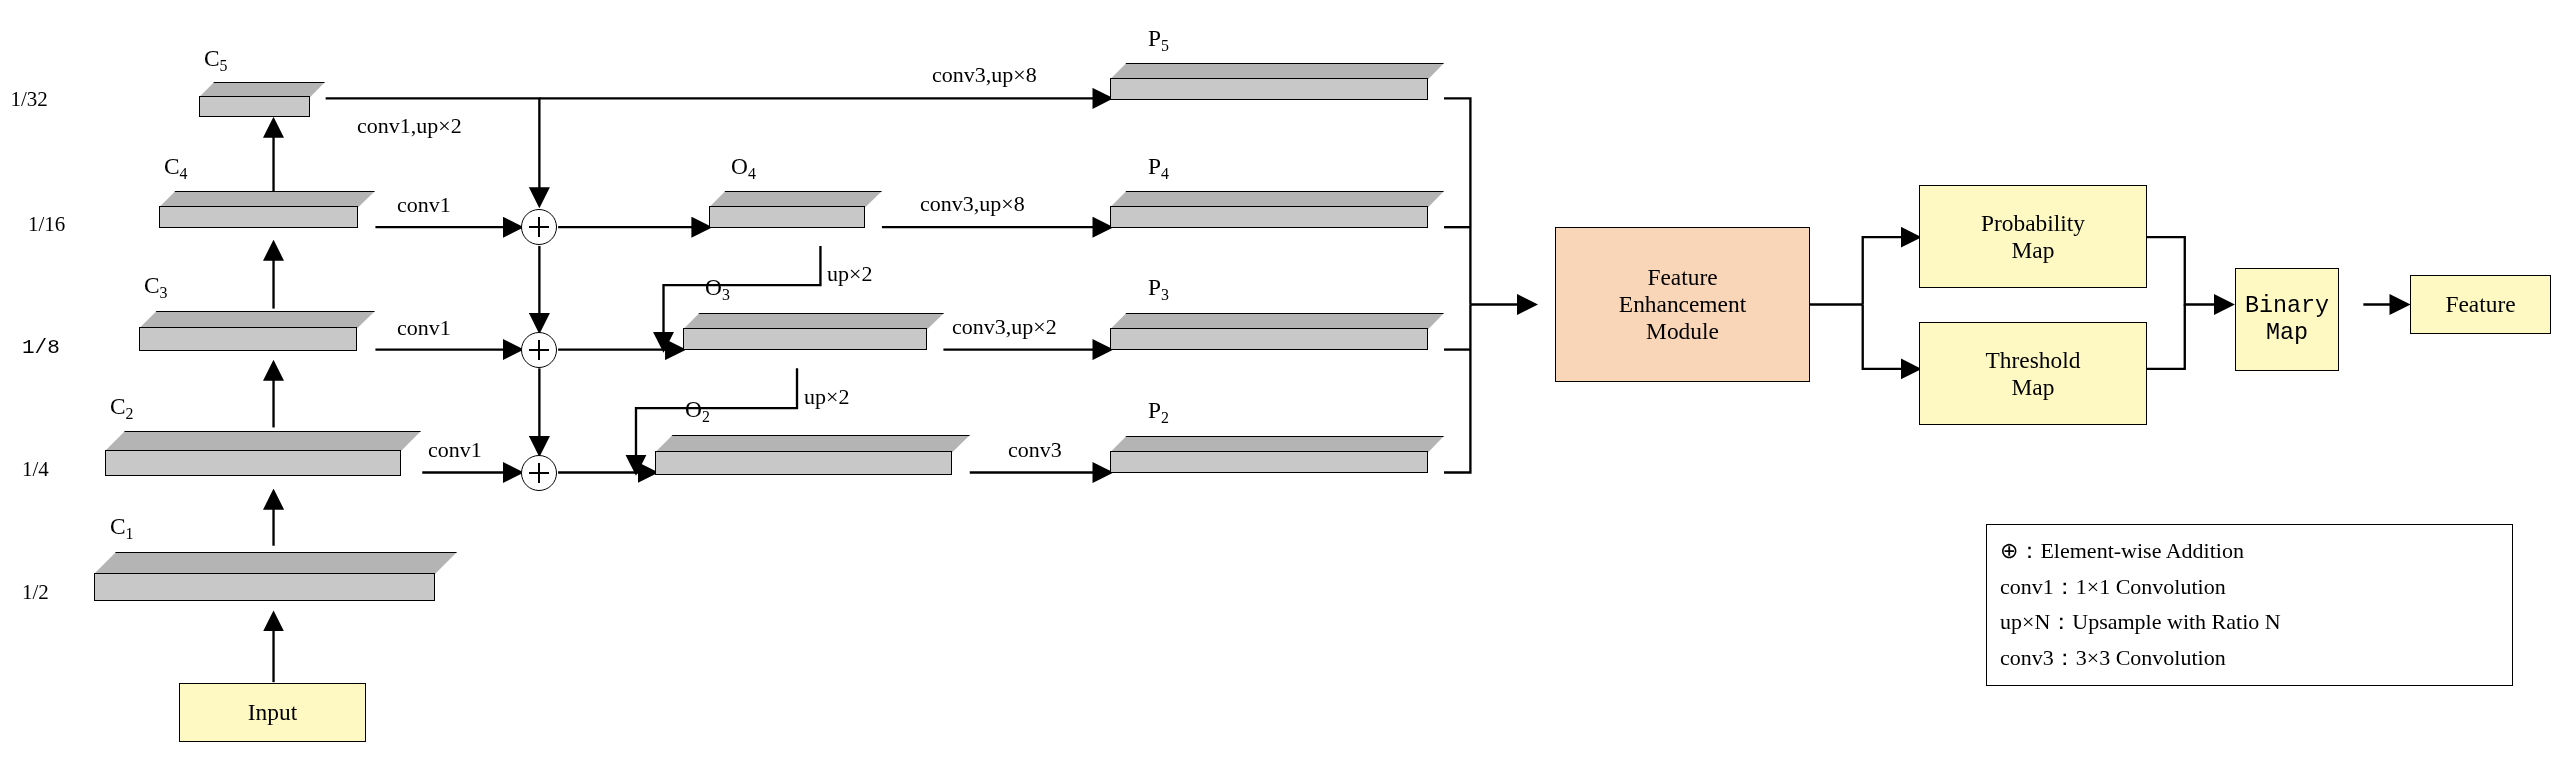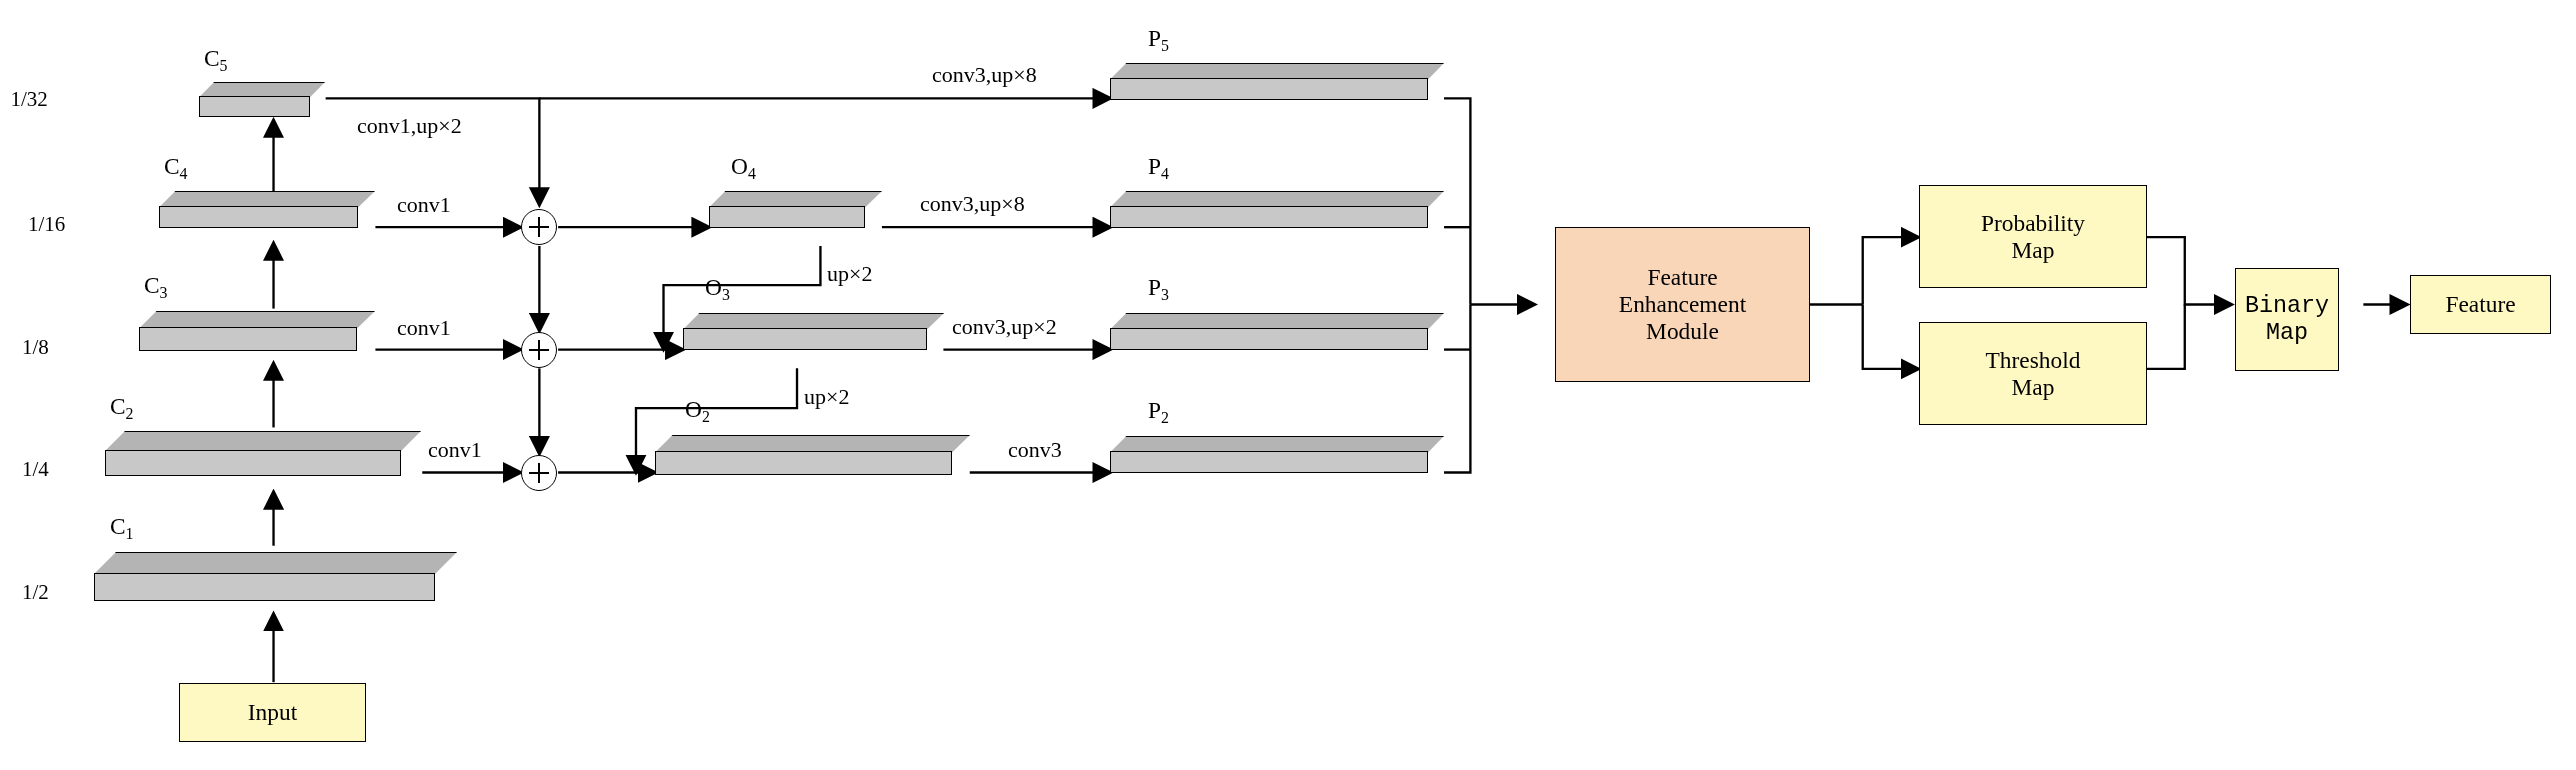--- a/index.html
+++ b/index.html
@@ -161,21 +161,21 @@
 
       <path d="M 3665 405 L 3730 405 L 3730 520 L 3810 520" marker-end="url(#ah)"></path>
       <path d="M 3665 630 L 3730 630 L 3730 520"></path>
 
       <line x1="4035" y1="520" x2="4110" y2="520" marker-end="url(#ah)"></line>
     </g>
   </svg>
 
   <div class="lbl scale-lbl" style="left:10.5px; top:88px;">1/32</div>
   <div class="lbl scale-lbl" style="left:28px; top:213px;">1/16</div>
-  <div class="lbl scale-lbl" style="left:22px; top:336px;">1/8</div>
+  <div class="lbl scale-lbl" style="left:22px; top:336px;font-family:Liberation Mono, monospace;">1/8</div>
   <div class="lbl scale-lbl" style="left:22px; top:458px;">1/4</div>
   <div class="lbl scale-lbl" style="left:22px; top:581px;">1/2</div>
 
   <div class="slab" style="left:199px; top:82px; width:126px; height:35px;">
     <div class="top" style="width:126px; height:15.2px; clip-path: polygon(15.2px 0, 126px 0, 111px 15.2px, 0 15.2px); border-top:1.2px solid #000;"></div>
     <div class="front" style="top:14px; width:111px; height:21px;"></div>
   </div>
   <div class="lbl block-lbl" style="left:204px; top:46px;">
     <span>C</span><span class="sub">5</span>
   </div>
@@ -293,15 +293,21 @@
 Map</div>
 
   <div class="box" style="left:1919px; top:322px; width:228px; height:103px; white-space:pre-line;">Threshold
 Map</div>
 
   <div class="box" style="left:2235px; top:268px; width:104px; height:103px; white-space:pre-line;font-family:Liberation Mono, monospace;">Binary
 Map</div>
 
   <div class="box" style="left:2410px; top:275px; width:141px; height:59px;">Feature</div>
 
+  <div class="legend" style="left:1986px; top:524px; width:527px;">
+    <div>⊕：Element-wise Addition</div>
+    <div>conv1：1×1 Convolution</div>
+    <div>up×N：Upsample with Ratio N</div>
+    <div>conv3：3×3 Convolution</div>
+  </div>
 
 </div>
 
 
 </body></html>

